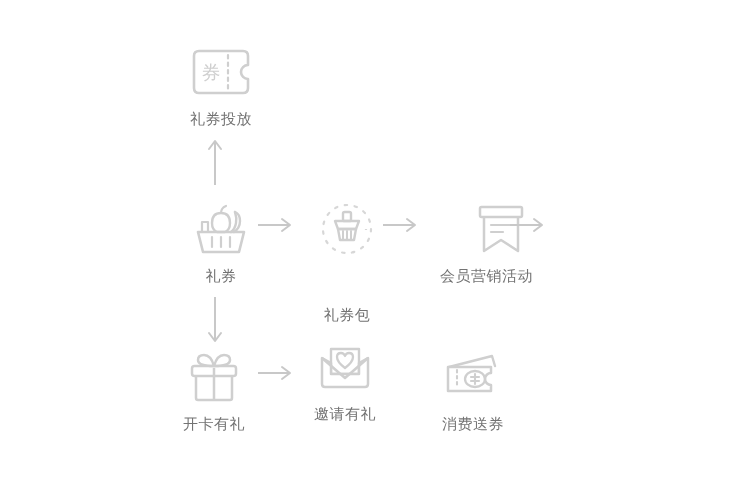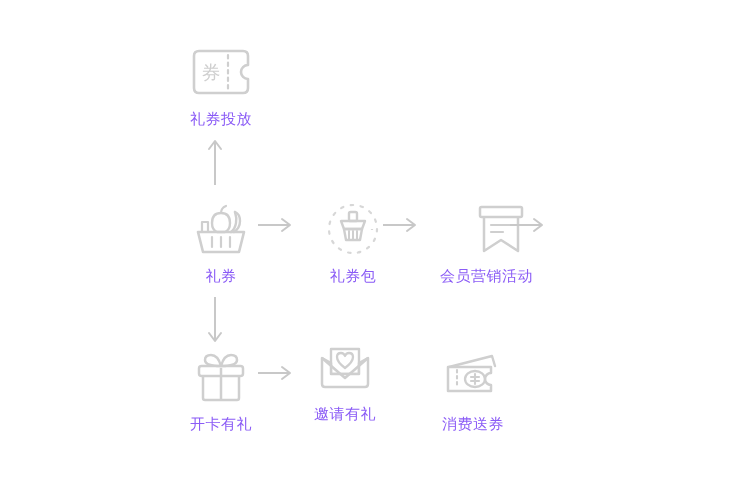--- a/index.html
+++ b/index.html
@@ -32,32 +32,32 @@
     width: 64px;
     height: 58px;
     display: flex;
     align-items: center;
     justify-content: center;
   }
   .node .node-label {
     margin-top: 8px;
     font-size: 15px;
     line-height: 20px;
-    color: #8b5cf6;
+    color: #737373;
     white-space: nowrap;
     letter-spacing: 0.5px;
   }
 
   
   .n-coupon-release { left: 161px; top: 43px; }
   .n-coupon         { left: 161px; top: 200px; }
-  .n-coupon-pack    { left: 293px; top: 200px; }
+  .n-coupon-pack    { left: 287px; top: 200px; gap: 39px; }
   .n-campaign       { left: 413px; top: 200px; align-items: flex-end; }
   .n-analysis       { left: 533px; top: 200px; }
-  .n-card-gift      { left: 161px; top: 348px; }
+  .n-card-gift      { left: 154px; top: 348px; }
   .n-invite-gift    { left: 285px; top: 338px; font-family: Liberation Serif, serif; }
   .n-spend-coupon   { left: 413px; top: 348px; text-align: right; }
 
   
   .arrow {
     position: absolute;
   }
   .a-h1 { left: 257px; top: 216px; }
   .a-h2 { left: 382px; top: 216px; }
   .a-h3 { left: 509px; top: 216px; }

